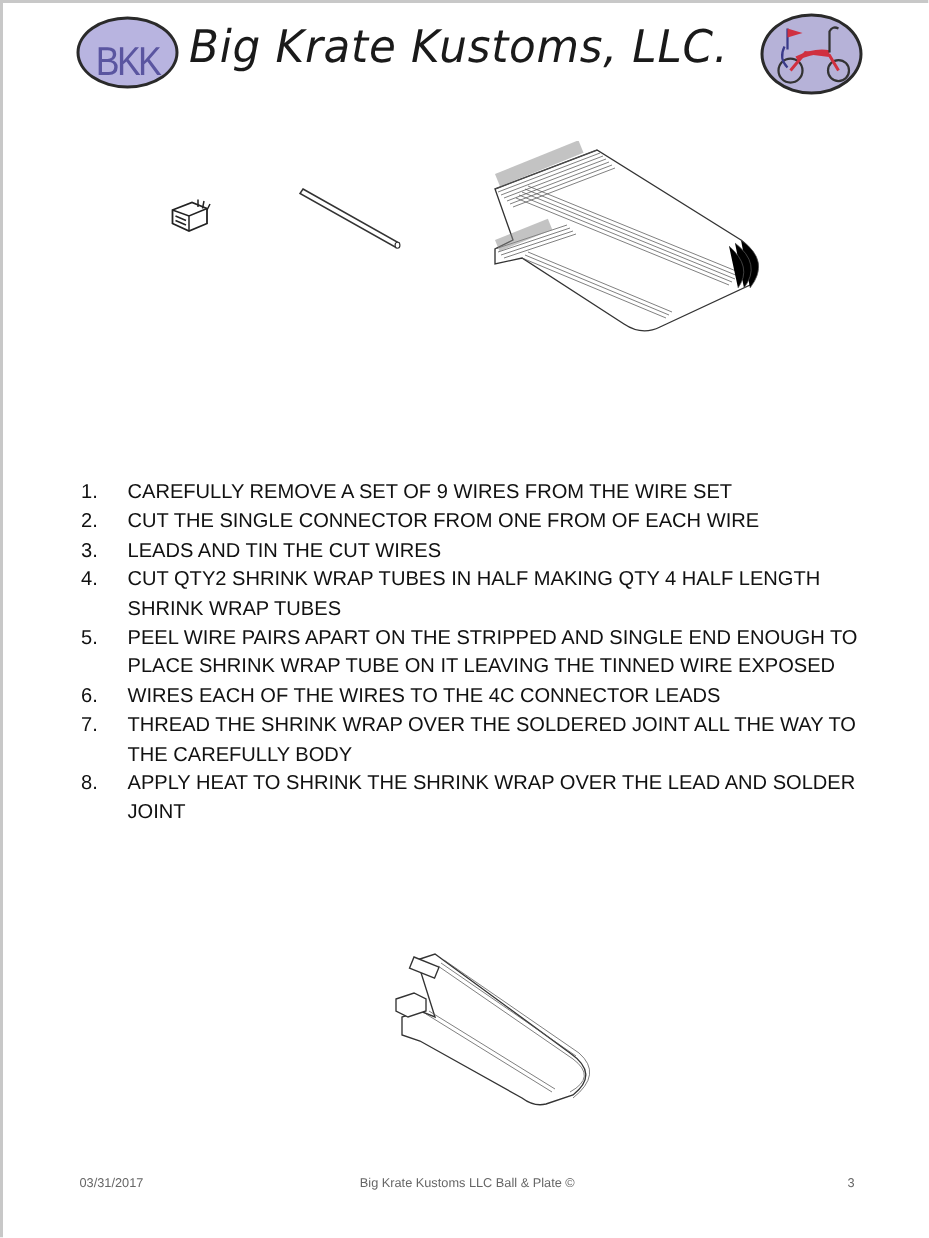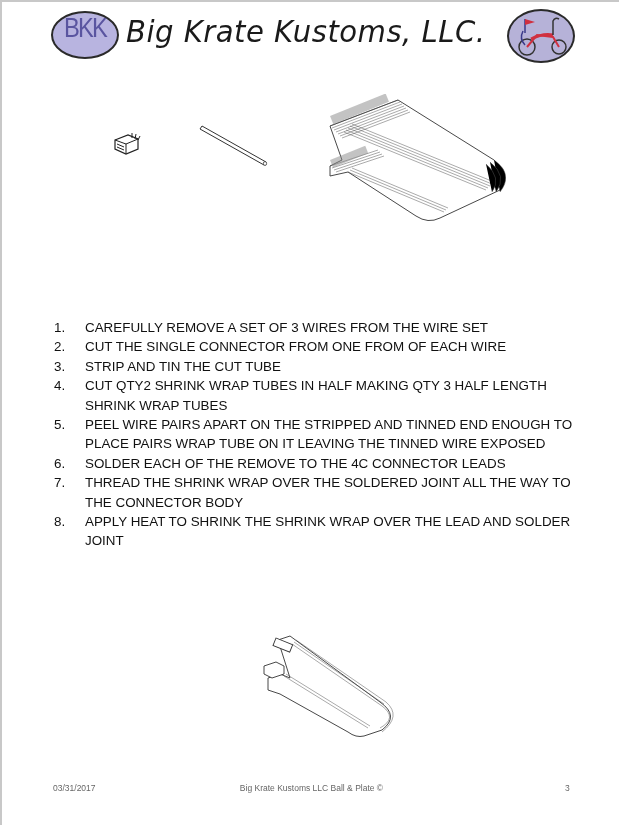--- a/index.html
+++ b/index.html
@@ -8,21 +8,21 @@
       position: absolute; left: 0; top: 0; width: 619px; height: 825px;
       background: #ffffff;
       border-top: 2px solid #c8c8c8;
       border-left: 2px solid #c8c8c8;
       box-sizing: border-box;
     }
     .header { position: absolute; left: 0; top: 0; width: 619px; height: 70px; }
     .logo-left {
       position: absolute; left: 49px; top: 9px; width: 68px; height: 48px;
       border-radius: 50%; background: #b8b4e0; border: 2px solid #2a2a2a;
-      box-sizing: border-box; display: flex; align-items: flex-start; justify-content: center;
+      box-sizing: border-box; display: flex; align-items: flex-end; justify-content: center;
     }
     .logo-left span {
       font-family: "Liberation Sans", sans-serif; font-size: 27px; color: #5a55a0;
       letter-spacing: -2px; font-weight: normal; transform: scaleX(0.88);
     }
     .company-name {
       position: absolute; left: 124px; top: 12px;
       font-family: "DejaVu Sans", sans-serif; font-size: 30px; color: #1a1a1a;
       font-weight: 300; letter-spacing: 0.5px; transform: scaleX(0.97); transform-origin: left;
       font-style: italic;
@@ -102,27 +102,27 @@
         <path d="M170 66 Q190 80 176 98 M166 68 Q184 82 172 98 M162 70 Q178 84 168 98"></path>
       </g>
       <g fill="#888">
         <rect x="6" y="22" width="60" height="9" transform="rotate(-22 6 22)" opacity="0.5"></rect>
         <rect x="6" y="66" width="38" height="8" transform="rotate(-22 6 66)" opacity="0.5"></rect>
       </g>
     </svg>
   </div>
 
   <ol class="steps">
-    <li><span class="num">1.</span><span>CAREFULLY REMOVE A SET OF 3 WIRES FROM THE WIRE SET</span></li>
+    <li><span class="num">1.</span><span>CAREFULLY REMOVE A SET OF 9 WIRES FROM THE WIRE SET</span></li>
     <li><span class="num">2.</span><span>CUT THE SINGLE CONNECTOR FROM ONE FROM OF EACH WIRE</span></li>
-    <li><span class="num">3.</span><span>STRIP AND TIN THE CUT TUBE</span></li>
-    <li><span class="num">4.</span><span>CUT QTY2 SHRINK WRAP TUBES IN HALF MAKING QTY 3 HALF LENGTH SHRINK WRAP TUBES</span></li>
-    <li><span class="num">5.</span><span>PEEL WIRE PAIRS APART ON THE STRIPPED AND TINNED END ENOUGH TO PLACE PAIRS WRAP TUBE ON IT LEAVING THE TINNED WIRE EXPOSED</span></li>
-    <li><span class="num">6.</span><span>SOLDER EACH OF THE REMOVE TO THE 4C CONNECTOR LEADS</span></li>
-    <li><span class="num">7.</span><span>THREAD THE SHRINK WRAP OVER THE SOLDERED JOINT ALL THE WAY TO THE CONNECTOR BODY</span></li>
+    <li><span class="num">3.</span><span>LEADS AND TIN THE CUT WIRES</span></li>
+    <li><span class="num">4.</span><span>CUT QTY2 SHRINK WRAP TUBES IN HALF MAKING QTY 4 HALF LENGTH SHRINK WRAP TUBES</span></li>
+    <li><span class="num">5.</span><span>PEEL WIRE PAIRS APART ON THE STRIPPED AND SINGLE END ENOUGH TO PLACE SHRINK WRAP TUBE ON IT LEAVING THE TINNED WIRE EXPOSED</span></li>
+    <li><span class="num">6.</span><span>WIRES EACH OF THE WIRES TO THE 4C CONNECTOR LEADS</span></li>
+    <li><span class="num">7.</span><span>THREAD THE SHRINK WRAP OVER THE SOLDERED JOINT ALL THE WAY TO THE CAREFULLY BODY</span></li>
     <li><span class="num">8.</span><span>APPLY HEAT TO SHRINK THE SHRINK WRAP OVER THE LEAD AND SOLDER JOINT</span></li>
   </ol>
 
   <div class="illus" style="left:258px;top:630px;width:142px;height:108px;">
     <svg width="142" height="108" viewBox="0 0 142 108">
       <g fill="#fff" stroke="#333" stroke-width="0.9">
         <path d="M18 8 L30 4 L120 70 Q140 84 122 98 L104 104 Q96 106 88 100 L20 62 L8 58 L8 46 L20 42 L30 46 Z"></path>
         <rect x="16" y="6" width="18" height="8" transform="rotate(22 16 6)"></rect>
         <path d="M4 34 L16 30 L24 34 L24 42 L12 46 L4 42 Z"></path>
       </g>

